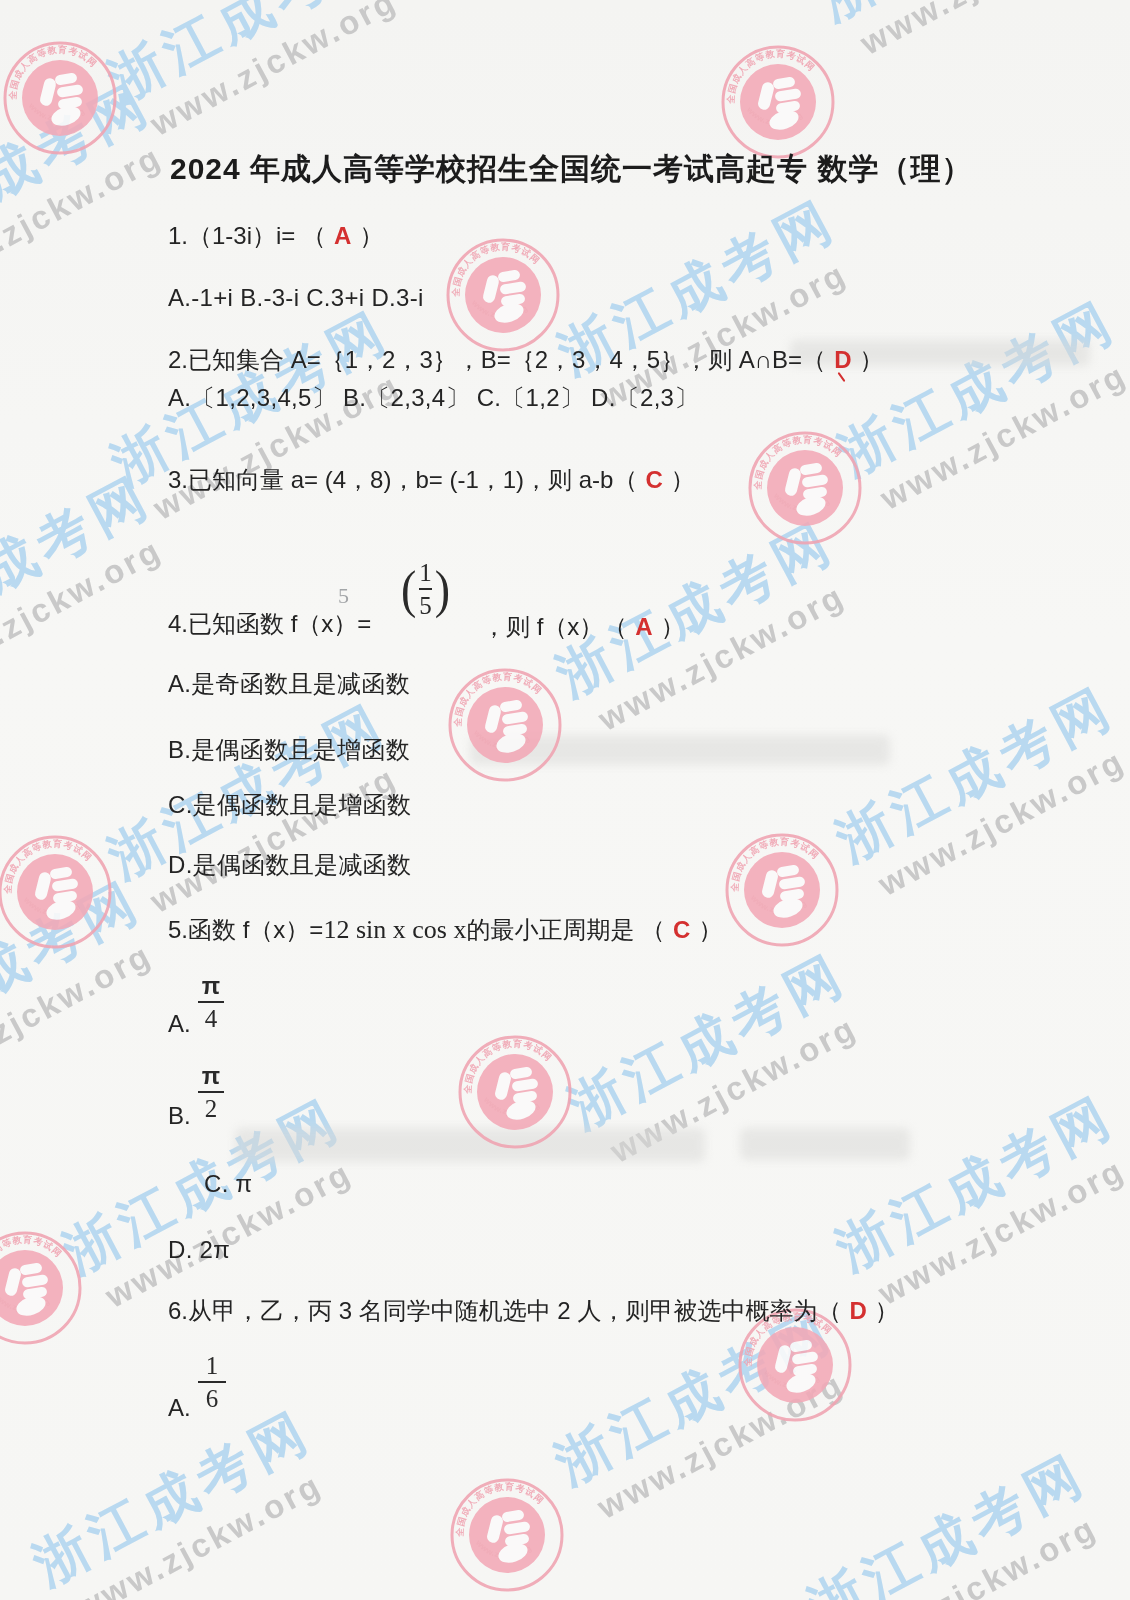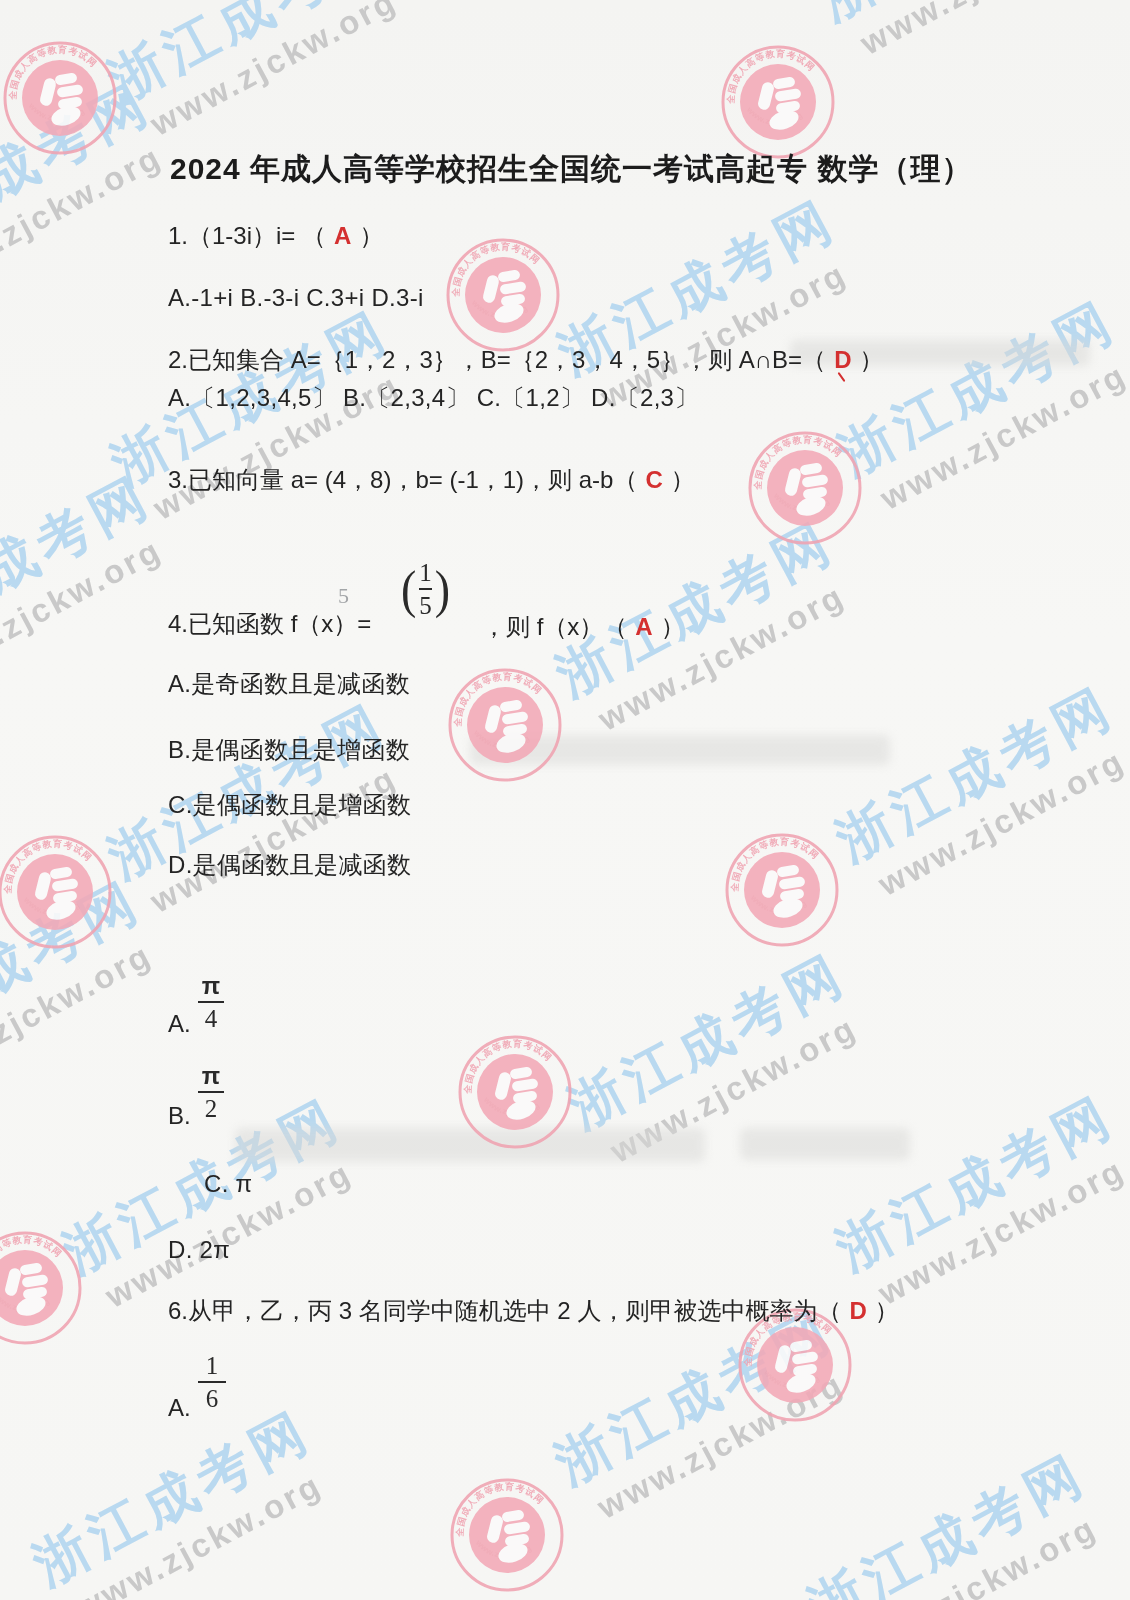--- a/index.html
+++ b/index.html
@@ -338,20 +338,23 @@
       <span class="bigparen">)</span>
     </div>
     <div class="blk stem" style="left:482px;top:613px;">
       <span>，则 f（x）（</span><span class="ans">A</span><span>）</span>
     </div>
     <div class="blk opts" style="left:168px;top:670px;">A.是奇函数且是减函数</div>
     <div class="blk opts" style="left:168px;top:736px;">B.是偶函数且是增函数</div>
     <div class="blk opts" style="left:168px;top:791px;">C.是偶函数且是增函数</div>
     <div class="blk opts" style="left:168px;top:851px;">D.是偶函数且是减函数</div>
 
+    <div class="blk stem" style="left:168px;top:915px;">
+      <span>5.函数 f（x）=</span><span class="math-serif">12 sin x cos x</span><span>的最小正周期是 （</span><span class="ans">C</span><span>）</span>
+    </div>
 
     <div class="blk optlabel" style="left:168px;top:1010px;">A.</div>
     <span class="frac fr-abs" style="left:198px;top:974px;width:26px;">
       <span class="num pi">π</span>
       <span class="bar"></span>
       <span class="den">4</span>
     </span>
 
     <div class="blk optlabel" style="left:168px;top:1102px;">B.</div>
     <span class="frac fr-abs" style="left:198px;top:1064px;width:26px;">

